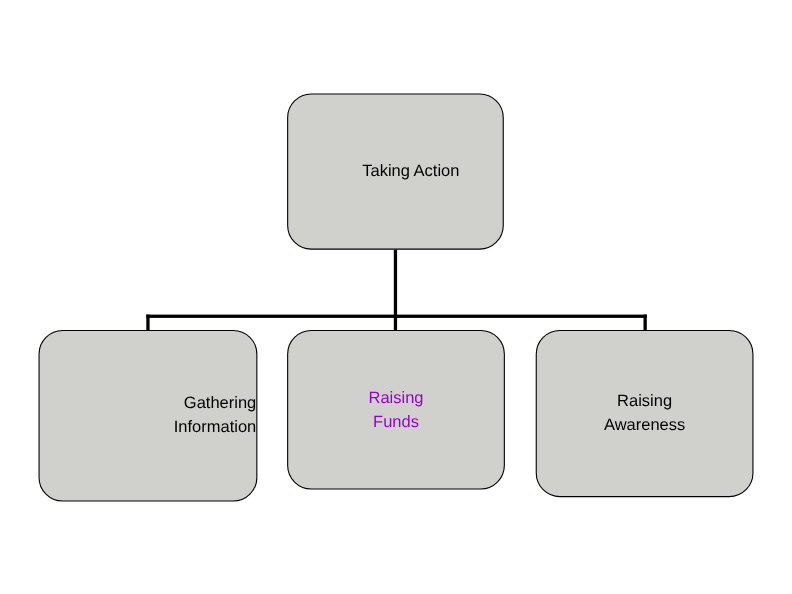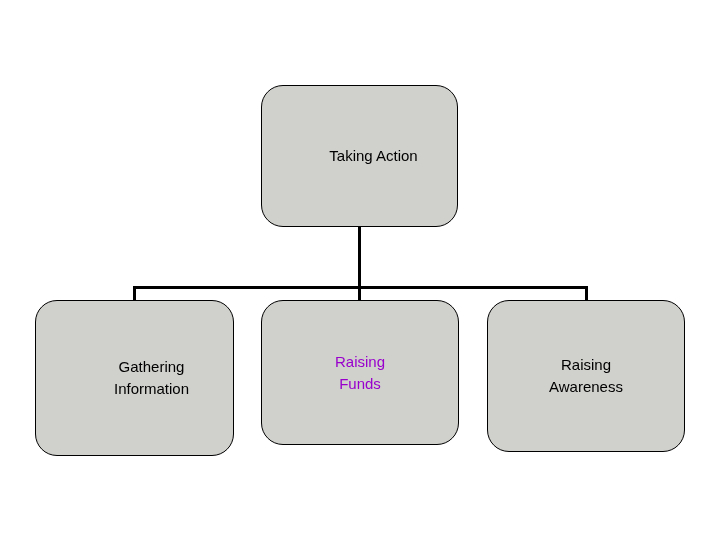--- a/index.html
+++ b/index.html
@@ -54,21 +54,21 @@
   }
 
   
   #node-gathering {
     left: 35px;
     top: 300px;
     width: 199px;
     height: 156px;
   }
   #node-gathering .node-label {
-    text-align: center;
+    text-align: right;
     padding-left: 34px;
     box-sizing: border-box;
   }
 
   
   #node-funds {
     left: 261px;
     top: 300px;
     width: 198px;
     height: 145px;

